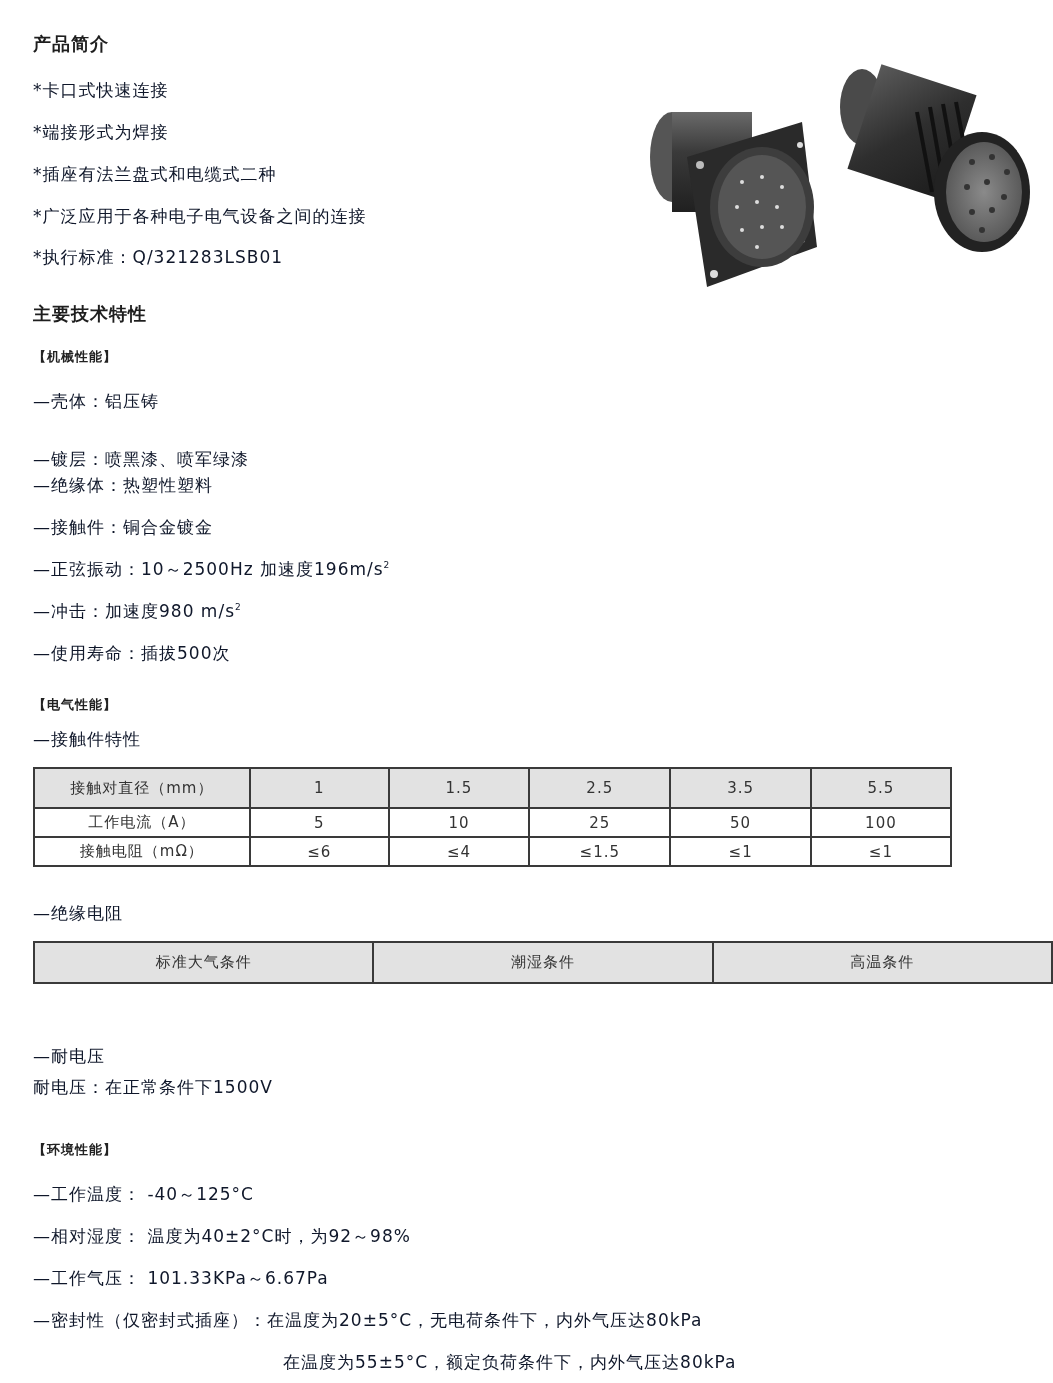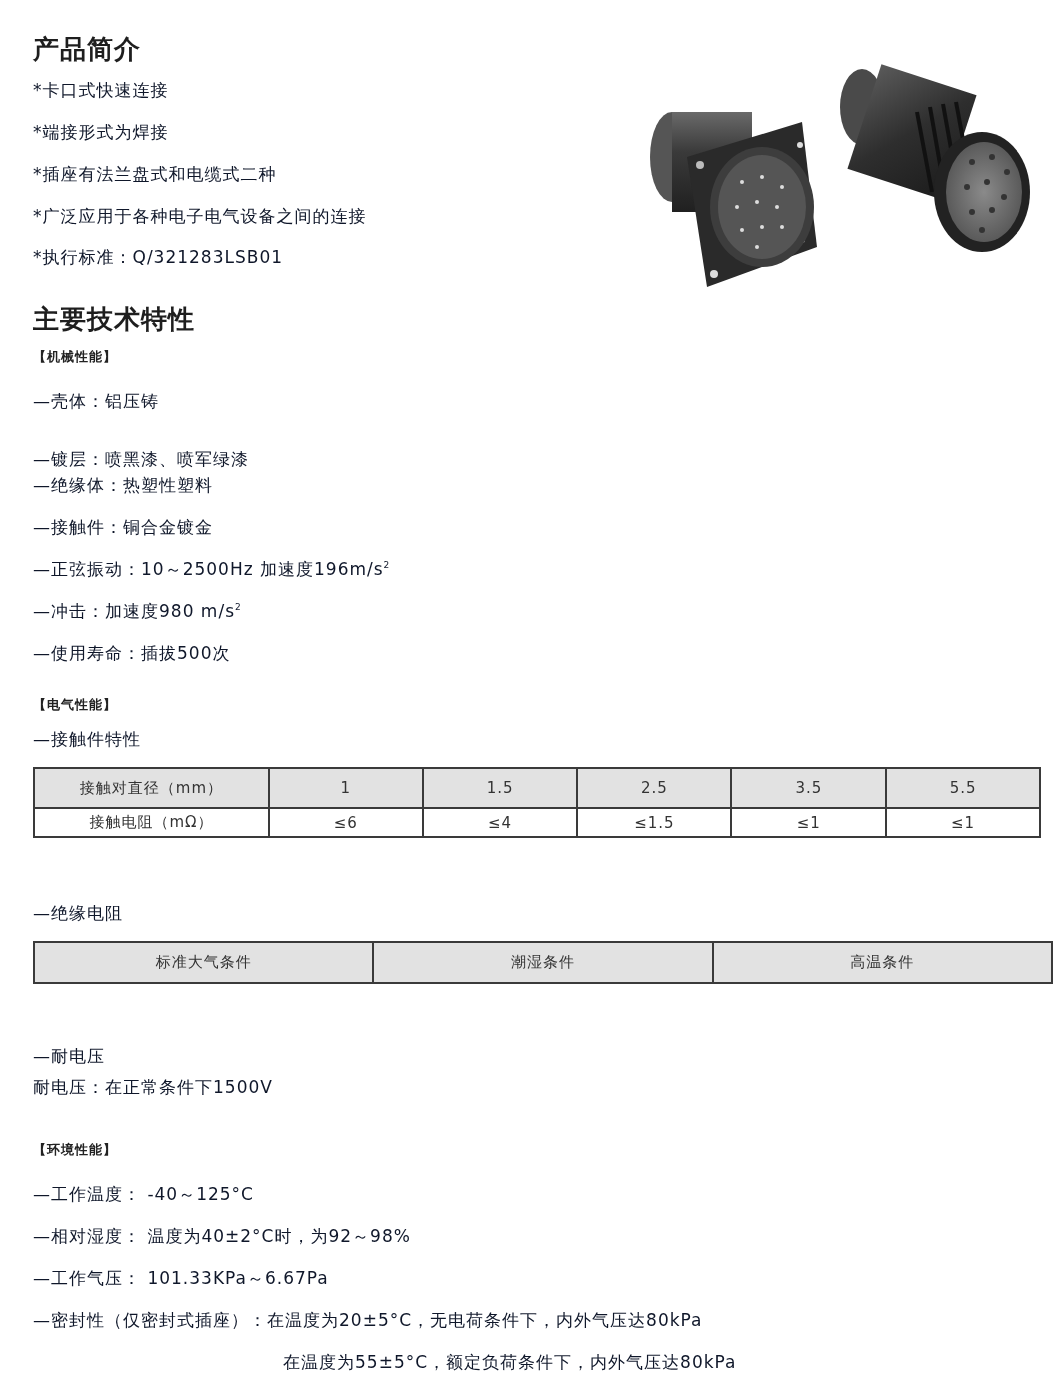--- a/index.html
+++ b/index.html
@@ -2,21 +2,21 @@
 <html><head>
 <meta charset="utf-8">
 <style>
   html, body { margin: 0; padding: 0; background: #ffffff; }
   body {
     width: 1053px; height: 1383px; position: relative; overflow: hidden;
     font-family: "DejaVu Sans", "Liberation Sans", sans-serif;
     color: #2a2a2a;
   }
   .abs { position: absolute; white-space: nowrap; }
-  .h1 { font-size: 26px; font-weight: bold; color: #1e1e1e; letter-spacing: 1px; }
+  .h1 { font-size: 18px; font-weight: bold; color: #1e1e1e; letter-spacing: 1px; }
   .line { font-size: 17px; color: #0f172a; letter-spacing: 1px; }
   .sect { font-size: 13px; color: #222; font-weight: 600; letter-spacing: 1px; }
   sup { font-size: 9px; vertical-align: 7px; }
 
   table.spec { position: absolute; border-collapse: collapse; font-size: 15px; color: #333; }
   table.spec td { border: 2px solid #3a3a3a; text-align: center; padding: 0; letter-spacing: 1px; }
   table.spec tr.head td { background: #e2e2e2; }
 
   
   .photo { position: absolute; left: 632px; top: 62px; width: 400px; height: 230px; }
@@ -103,37 +103,45 @@
 <div class="abs line" style="left:33px;top:432px;margin-top:16px;">—镀层：喷黑漆、喷军绿漆</div>
 <div class="abs line" style="left:33px;top:474px;">—绝缘体：热塑性塑料</div>
 <div class="abs line" style="left:33px;top:516px;">—接触件：铜合金镀金</div>
 <div class="abs line" style="left:33px;top:558px;"><span>—正弦振动：10～2500Hz 加速度196m/s</span><sup>2</sup></div>
 <div class="abs line" style="left:33px;top:600px;"><span>—冲击：加速度980 m/s</span><sup>2</sup></div>
 <div class="abs line" style="left:33px;top:642px;">—使用寿命：插拔500次</div>
 
 <div class="abs sect" style="left:33px;top:696px;">【电气性能】</div>
 <div class="abs line" style="left:33px;top:728px;">—接触件特性</div>
 
-<table class="spec" style="left:33px;top:767px;width:1008px;">
+<table class="spec" style="left:33px;top:767px;width:919px;">
   <colgroup>
       <col style="width:238px">
       <col style="width:156px">
       <col style="width:157px">
       <col style="width:156px">
       <col style="width:157px">
       <col style="width:156px">
     </colgroup>
   <tbody>
       <tr class="head" style="height:40px;">
     <td>接触对直径（mm）</td>
     <td>1</td>
     <td>1.5</td>
     <td>2.5</td>
     <td>3.5</td>
     <td>5.5</td>
+  </tr>
+  <tr style="height:29px;">
+    <td>工作电流（A）</td>
+    <td>5</td>
+    <td>10</td>
+    <td>25</td>
+    <td>50</td>
+    <td>100</td>
   </tr>
   <tr style="height:29px;">
     <td>接触电阻（mΩ）</td>
     <td>≤6</td>
     <td>≤4</td>
     <td>≤1.5</td>
     <td>≤1</td>
     <td>≤1</td>
   </tr>
 </tbody>

